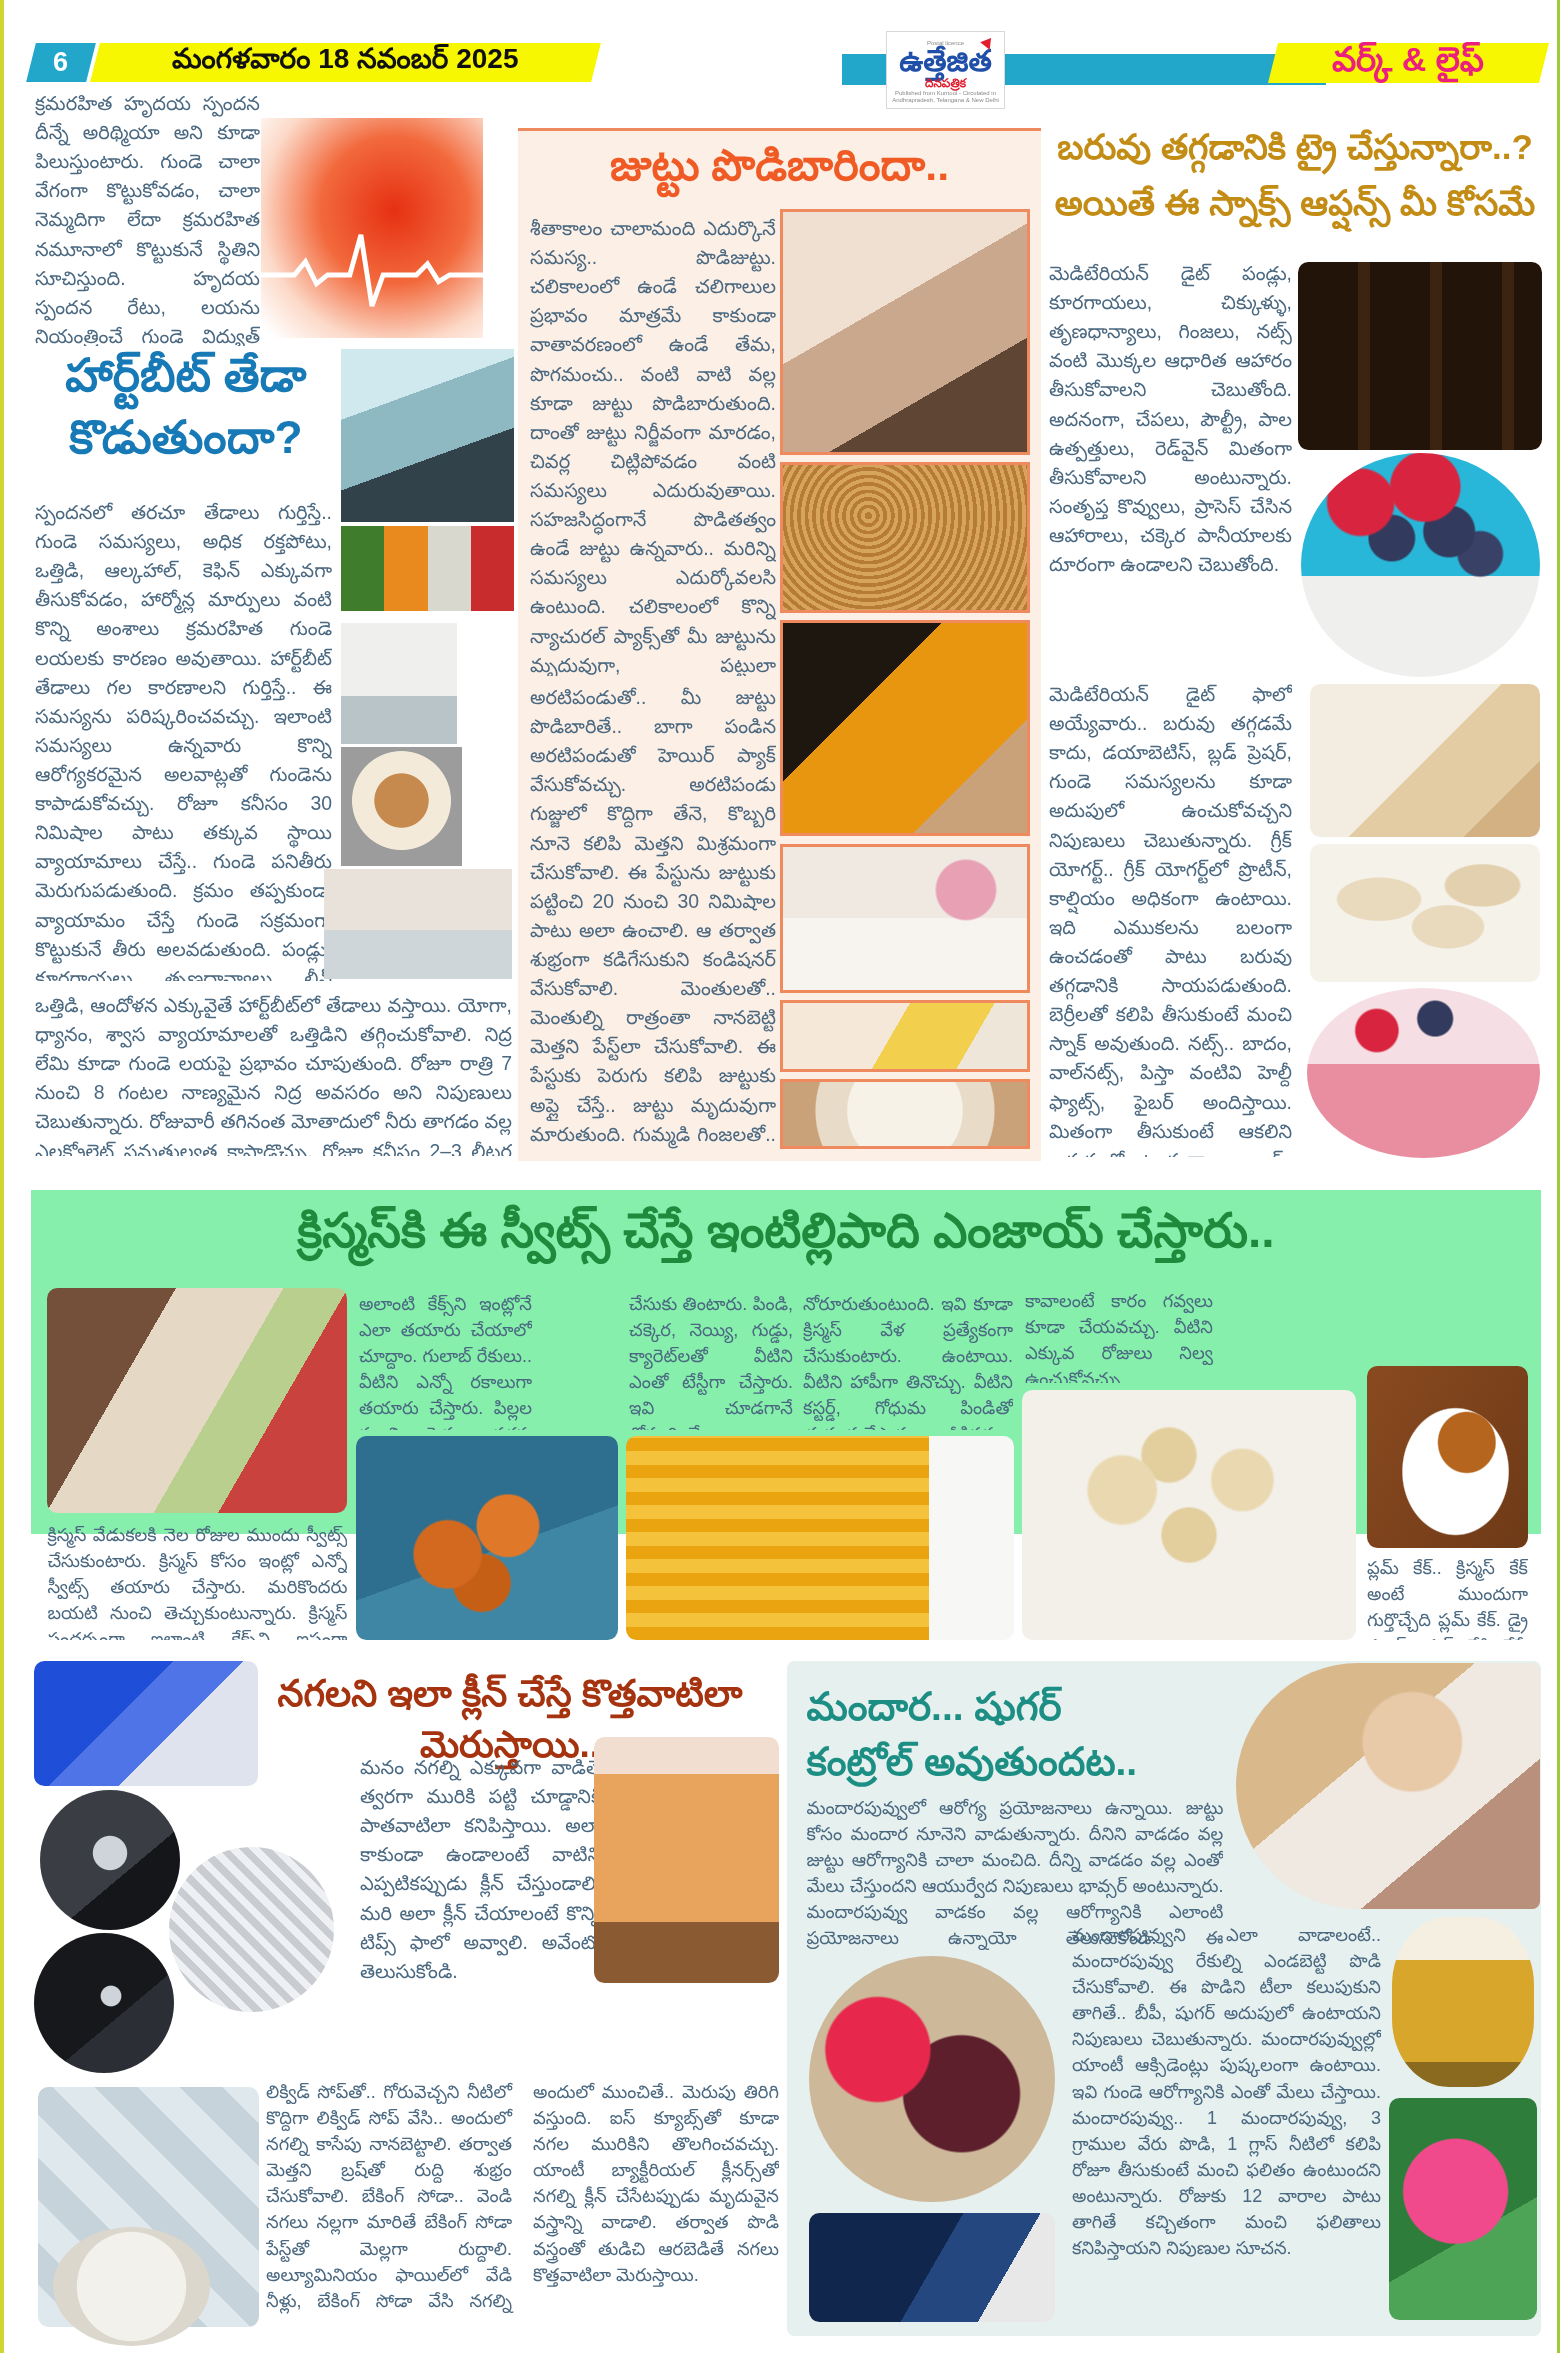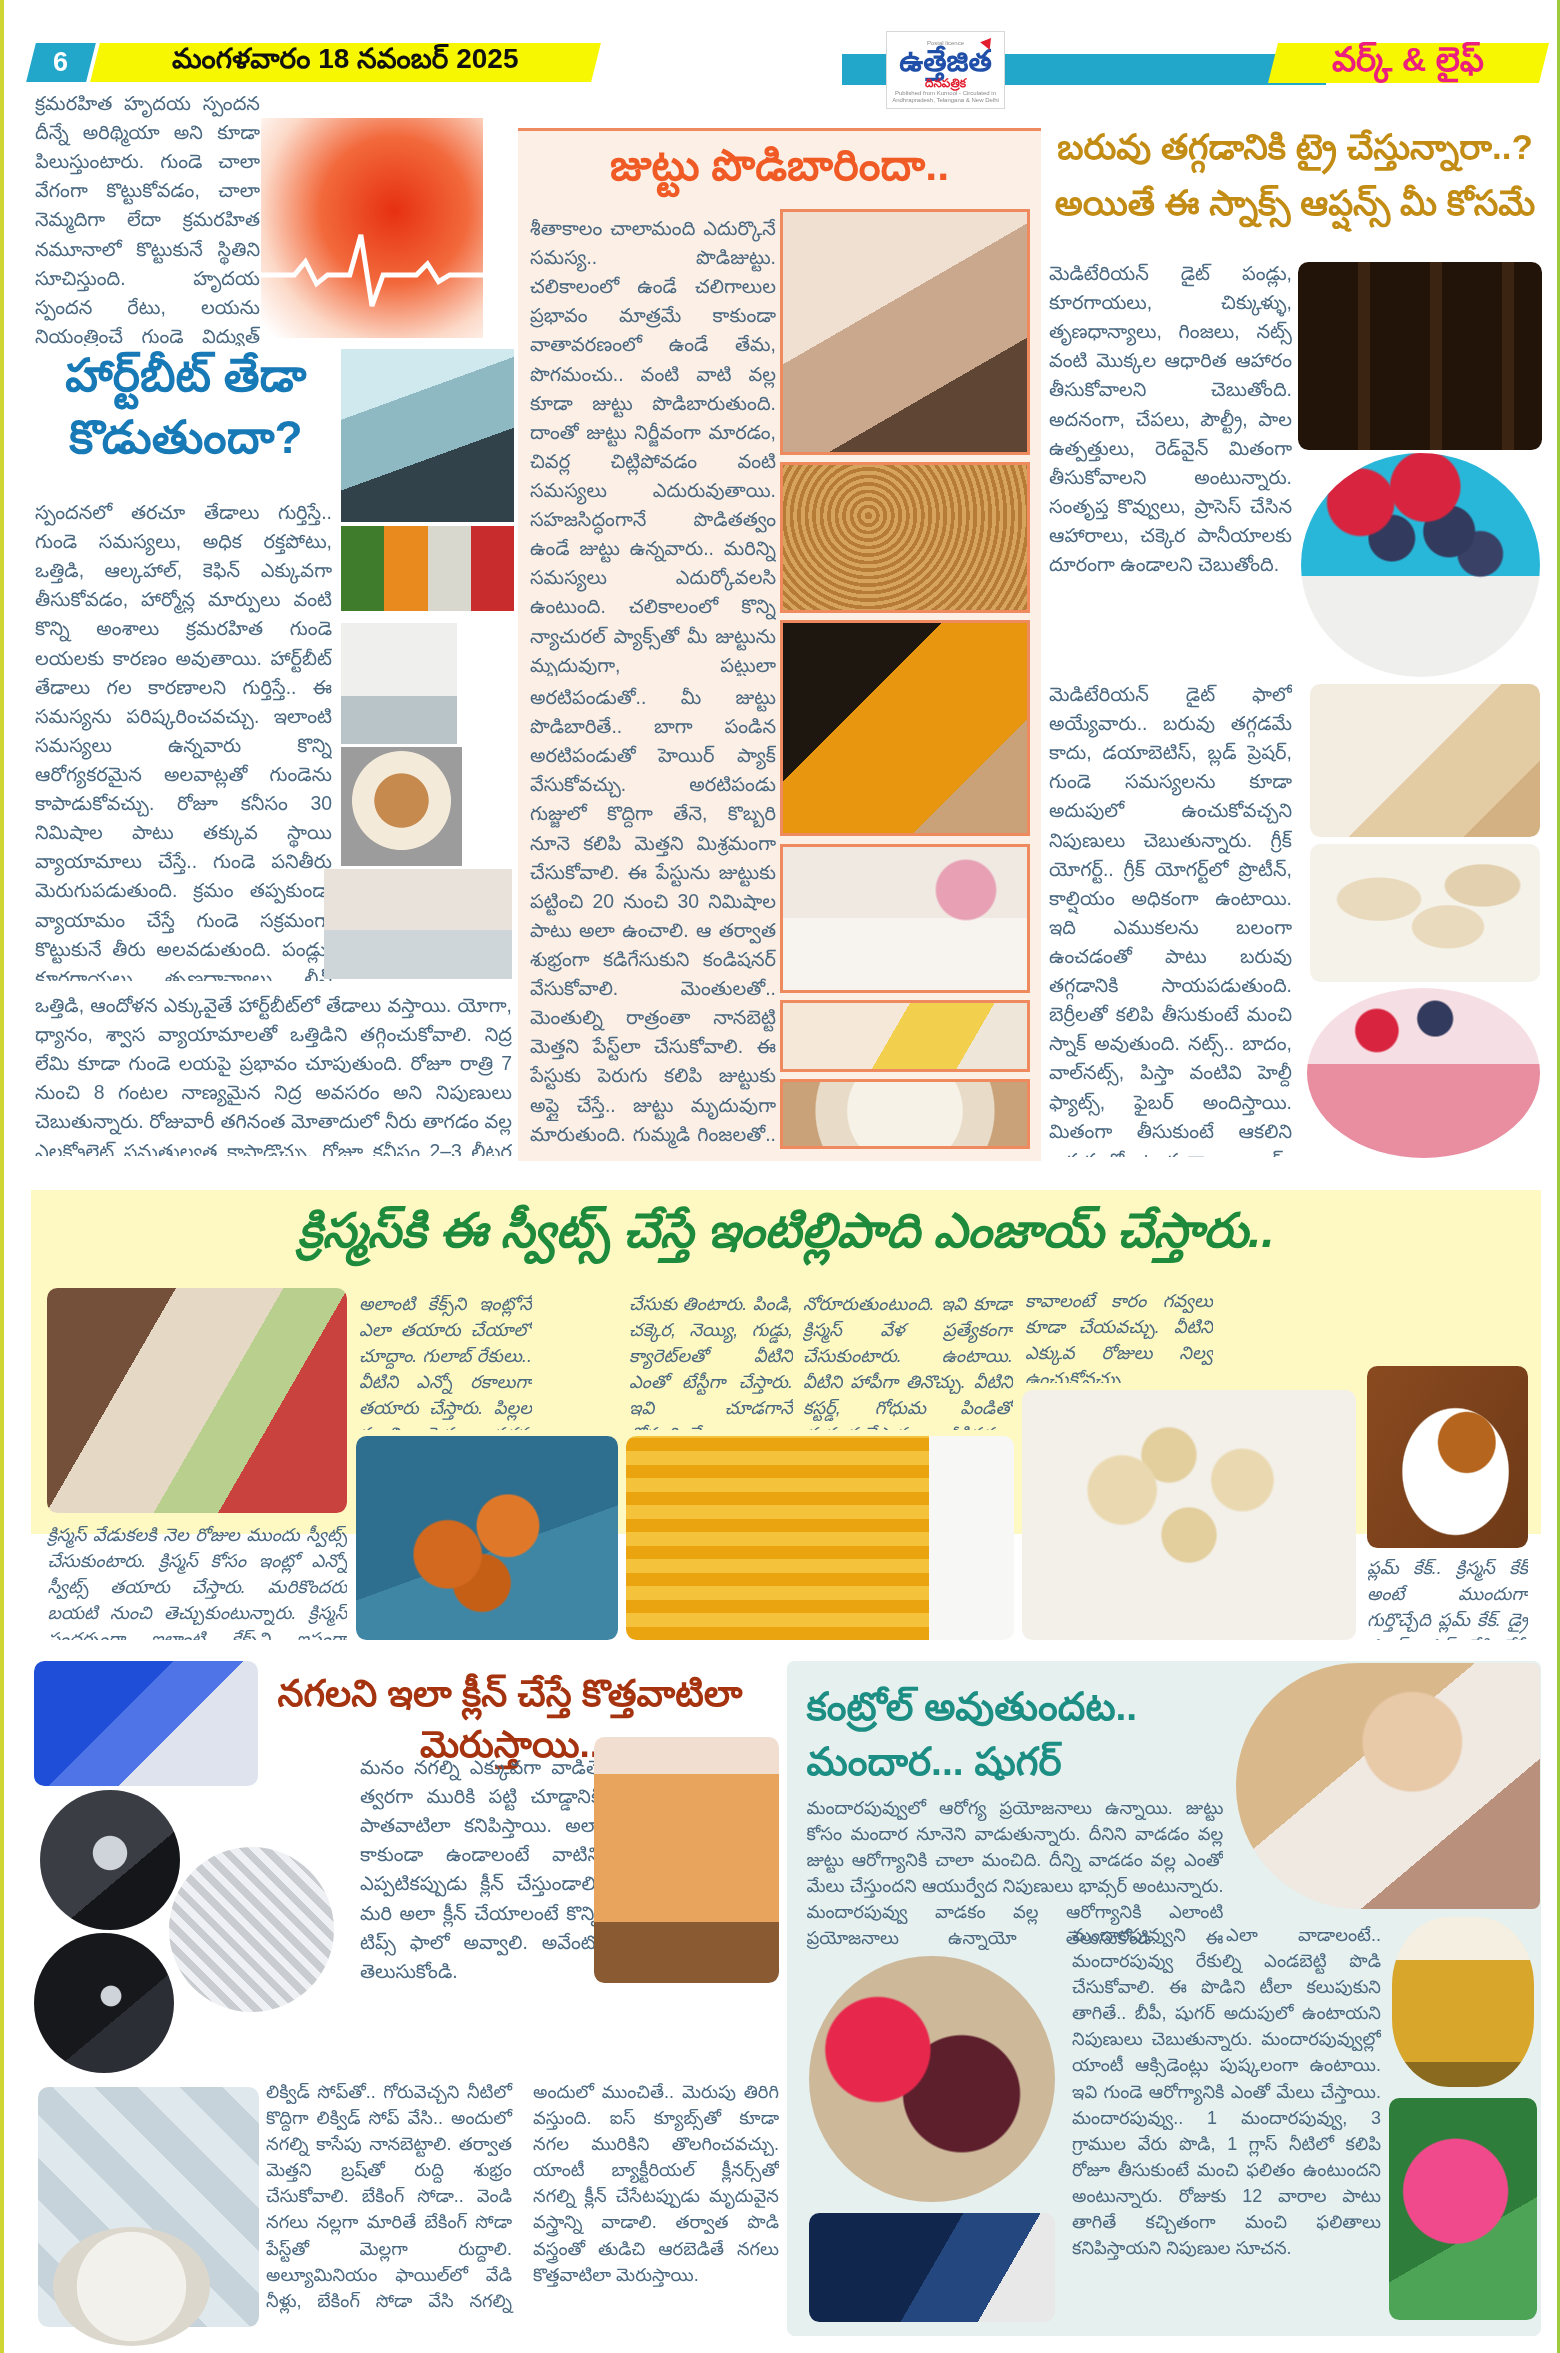--- a/index.html
+++ b/index.html
@@ -28,21 +28,21 @@
   .hdr-right{left:1269px;top:43px;width:271px;height:40px;background:#f7f701;display:flex;align-items:center;justify-content:center;color:#ec1f7f;font-size:34px;font-weight:bold;}
 
   
   .heart-headline{left:19.4px;top:344px;width:325px;text-align:center;color:#1779b6;font-size:46px;font-weight:bold;line-height:1.35;}
   
   .hair-wrap{left:514px;top:128px;width:523px;height:1033px;background:#fcefe6;border-top:3px solid #ef8a5e;box-sizing:border-box;}
   .hair-headline{position:absolute;left:0;top:10.4px;width:100%;text-align:center;color:#f05a25;font-size:43px;font-weight:bold;}
   
   .snacks-headline{left:1042px;top:119px;width:498px;text-align:center;color:#c38c15;font-size:35px;font-weight:bold;line-height:1.6;}
   
-  .xmas-wrap{left:27px;top:1190px;width:1510px;height:344px;background:#fef9c3;font-style:italic;}
+  .xmas-wrap{left:27px;top:1190px;width:1510px;height:344px;background:#86efac;}
   .xmas-headline{position:absolute;left:0;top:13.4px;width:100%;text-align:center;color:#1d8a3c;font-size:48px;font-weight:bold;}
   
   .jwl-headline{left:236px;top:1673px;width:540px;text-align:center;color:#a5330f;font-size:37px;font-weight:bold;}
   
   .hib-wrap{left:783px;top:1661px;width:754px;height:675px;background:#e6f0ee;border-radius:7.5px;}
   .hib-headline{position:absolute;left:19.4px;top:19.4px;width:447px;color:#1c8e84;font-size:39px;font-weight:bold;line-height:1.4;}
 
   
   .p-heart{background:radial-gradient(circle at 60% 42%,#e63012,#f2693c 40%,#fcd9c8 72%,#fff 95%);}
   .p-exercise{background:linear-gradient(160deg,#cfe9ef 0 30%,#8fb9c2 30% 60%,#32424a 60%);}
@@ -165,22 +165,22 @@
   <div class="ph p-foil round" style="left:165px;top:1847px;width:165px;height:165px;"></div>
   <div class="ph p-glove round" style="left:30px;top:1933px;width:140px;height:140px;"></div>
   <div class="abs txt" style="left:356px;top:1753px;width:241px;height:313px;overflow:hidden;">మనం నగల్ని ఎక్కువగా వాడితే త్వరగా మురికి పట్టి చూడ్డానికి పాతవాటిలా కనిపిస్తాయి. అలా కాకుండా ఉండాలంటే వాటిని ఎప్పటికప్పుడు క్లీన్ చేస్తుండాలి. మరి అలా క్లీన్ చేయాలంటే కొన్ని టిప్స్ ఫాలో అవ్వాలి. అవేంటో తెలుసుకోండి.</div>
   <div class="ph p-tamarind rad" style="left:590px;top:1737px;width:185px;height:246px;"></div>
   <div class="abs txt-sm" style="left:262px;top:2079px;width:513px;height:246px;overflow:hidden;column-count:2;column-gap:21px;">లిక్విడ్ సోప్‌తో.. గోరువెచ్చని నీటిలో కొద్దిగా లిక్విడ్ సోప్ వేసి.. అందులో నగల్ని కాసేపు నానబెట్టాలి. తర్వాత మెత్తని బ్రష్‌తో రుద్ది శుభ్రం చేసుకోవాలి. బేకింగ్ సోడా.. వెండి నగలు నల్లగా మారితే బేకింగ్ సోడా పేస్ట్‌తో మెల్లగా రుద్దాలి. అల్యూమినియం ఫాయిల్‌లో వేడి నీళ్లు, బేకింగ్ సోడా వేసి నగల్ని అందులో ముంచితే.. మెరుపు తిరిగి వస్తుంది. ఐస్ క్యూబ్స్‌తో కూడా నగల మురికిని తొలగించవచ్చు. యాంటీ బ్యాక్టీరియల్ క్లీనర్స్‌తో నగల్ని క్లీన్ చేసేటప్పుడు మృదువైన వస్త్రాన్ని వాడాలి. తర్వాత పొడి వస్త్రంతో తుడిచి ఆరబెడితే నగలు కొత్తవాటిలా మెరుస్తాయి.</div>
   <div class="ph p-ice rad" style="left:34px;top:2087px;width:221px;height:240px;"></div>
   <div class="ph p-nailcream round" style="left:49px;top:2227px;width:157px;height:119px;"></div>
 
   <div class="abs hib-wrap">
     <div class="hib-headline">
+      <div>మందార... షుగర్</div>
       <div>కంట్రోల్ అవుతుందట..</div>
-      <div>మందార... షుగర్</div>
     </div>
     <div class="ph p-headache" style="left:449px;top:1.5px;width:304px;height:246px;border-radius:123px 7.5px 7.5px 123px;"></div>
     <div class="abs txt-sm" style="left:19.4px;top:134px;width:417px;height:155px;overflow:hidden;">మందారపువ్వులో ఆరోగ్య ప్రయోజనాలు ఉన్నాయి. జుట్టు కోసం మందార నూనెని వాడుతున్నారు. దీనిని వాడడం వల్ల జుట్టు ఆరోగ్యానికి చాలా మంచిది. దీన్ని వాడడం వల్ల ఎంతో మేలు చేస్తుందని ఆయుర్వేద నిపుణులు భావ్సర్ అంటున్నారు. మందారపువ్వు వాడకం వల్ల ఆరోగ్యానికి ఎలాంటి ప్రయోజనాలు ఉన్నాయో తెలుసుకోండి. ఈ మందారపువ్వుతో.. షుగర్, ఆందళన, తలనొప్పి, కొలెస్ట్రాల్ కంట్రోల్ చేయడం, హార్మోన్ల సమతుల్యత వంటివి సాధ్యమవుతాయని చెబుతున్నారు.</div>
     <div class="ph p-hibdried round" style="left:22.4px;top:295px;width:246px;height:246px;"></div>
     <div class="abs txt-sm" style="left:285px;top:261px;width:309px;height:398px;overflow:hidden;">మందారపువ్వుని ఎలా వాడాలంటే.. మందారపువ్వు రేకుల్ని ఎండబెట్టి పొడి చేసుకోవాలి. ఈ పొడిని టీలా కలుపుకుని తాగితే.. బీపీ, షుగర్ అదుపులో ఉంటాయని నిపుణులు చెబుతున్నారు. మందారపువ్వుల్లో యాంటీ ఆక్సిడెంట్లు పుష్కలంగా ఉంటాయి. ఇవి గుండె ఆరోగ్యానికి ఎంతో మేలు చేస్తాయి. మందారపువ్వు.. 1 మందారపువ్వు, 3 గ్రాముల వేరు పొడి, 1 గ్లాస్ నీటిలో కలిపి రోజూ తీసుకుంటే మంచి ఫలితం ఉంటుందని అంటున్నారు. రోజుకు 12 వారాల పాటు తాగితే కచ్చితంగా మంచి ఫలితాలు కనిపిస్తాయని నిపుణుల సూచన.</div>
     <div class="ph p-tea" style="left:605px;top:256px;width:142px;height:170px;border-radius:40%;"></div>
     <div class="ph p-pinkflower rad" style="left:602px;top:437px;width:148px;height:222px;"></div>
     <div class="ph p-bp rad" style="left:22.4px;top:552px;width:246px;height:109px;"></div>
   </div>
 

